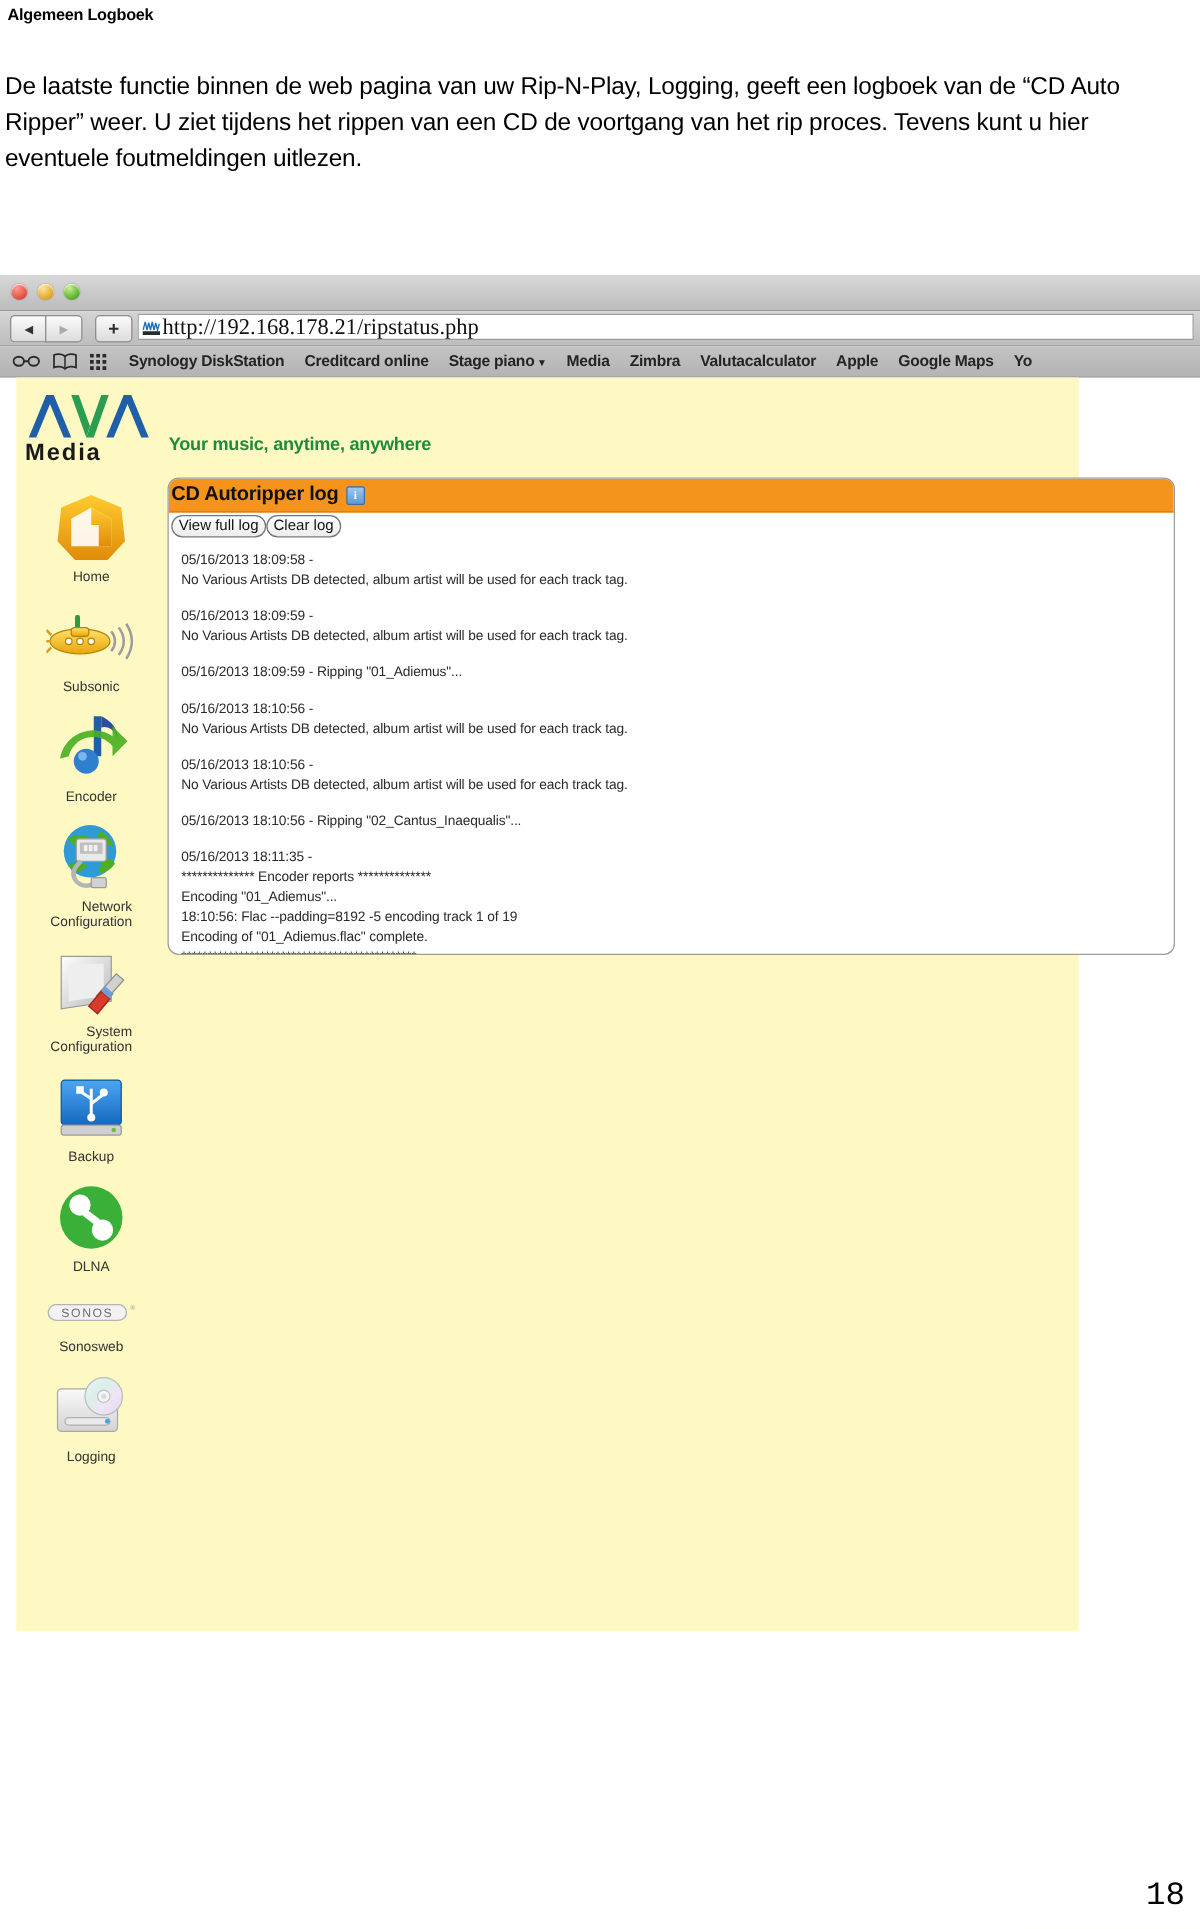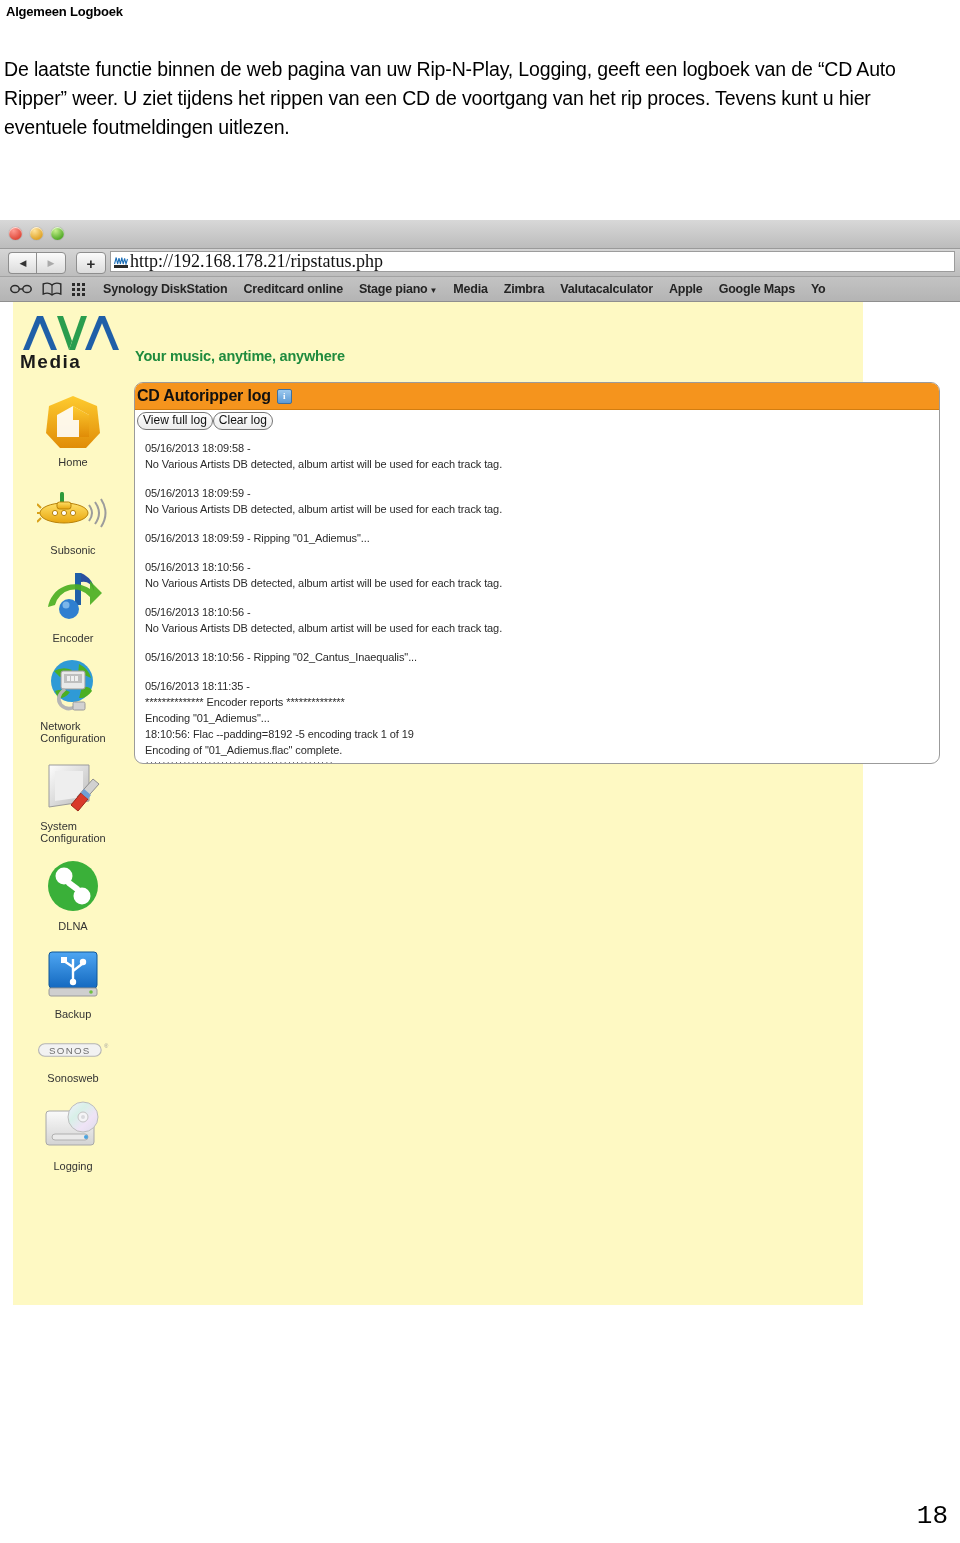--- a/index.html
+++ b/index.html
@@ -170,21 +170,21 @@
     position: absolute;
     left: 0; top: 88px;
     width: 120px;
   }
   .nav-item {
     width: 120px;
     margin-bottom: 10px;
     display: flex;
     flex-direction: column;
     align-items: center;
-    text-align: left;
+    text-align: right;
   }
   .nav-icon {
     width: 72px; height: 64px;
     display: flex; align-items: center; justify-content: center;
   }
   .nav-label {
     font-size: 11px;
     color: #333;
     line-height: 12px;
     margin-top: 2px;
@@ -443,33 +443,20 @@
             <path d="M36 40 L52 22 L58 27 L42 45 Z" fill="#d1d1d1" stroke="#8e8e8e" stroke-width="1"></path>
             <path d="M30 48 L40 36 L47 42 L37 54 Z" fill="#d93a2b" stroke="#9e2518" stroke-width="1"></path>
             <path d="M40 36 L47 42 L50 38 L43 32 Z" fill="#6f9fd6"></path>
           </svg>
         </div>
         <div class="nav-label">System<br>Configuration</div>
       </div>
 
       <div class="nav-item">
         <div class="nav-icon">
-          <svg width="62" height="54" viewBox="0 0 62 54">
-            <circle cx="31" cy="27" r="25" fill="#3ab039"></circle>
-            <circle cx="22" cy="17" r="8.5" fill="#ffffff"></circle>
-            <circle cx="40" cy="37" r="8.5" fill="#ffffff"></circle>
-            <path d="M27 24 Q31 27 35 30" stroke="#ffffff" stroke-width="6" fill="none" stroke-linecap="round"></path>
-            <path d="M6 27 Q18 12 28 12 L28 22 Q20 22 14 31 Z" fill="#ffffff" opacity="0"></path>
-          </svg>
-        </div>
-        <div class="nav-label">DLNA</div>
-      </div>
-
-      <div class="nav-item">
-        <div class="nav-icon">
           <svg width="64" height="58" viewBox="0 0 64 58">
             <defs>
                 <linearGradient id="gUsb" x1="0" y1="0" x2="0" y2="1">
                   <stop offset="0" stop-color="#4ea6f2"></stop>
                   <stop offset="1" stop-color="#1469c0"></stop>
                 </linearGradient>
               </defs>
             <rect x="8" y="7" width="48" height="36" rx="3" fill="url(#gUsb)" stroke="#0f5698" stroke-width="1"></rect>
             <rect x="8" y="43" width="48" height="8" rx="2" fill="#cfcfcf" stroke="#9a9a9a" stroke-width="1"></rect>
             <circle cx="50" cy="47" r="1.8" fill="#6fc03f"></circle>
@@ -477,20 +464,33 @@
               <path d="M32 36 L32 14"></path>
               <path d="M32 22 L23 16"></path>
               <path d="M32 26 L41 19"></path>
             </g>
             <circle cx="32" cy="37" r="3.2" fill="#ffffff"></circle>
             <rect x="20" y="12" width="6" height="6" fill="#ffffff"></rect>
             <circle cx="42" cy="17" r="3.2" fill="#ffffff"></circle>
           </svg>
         </div>
         <div class="nav-label">Backup</div>
+      </div>
+
+      <div class="nav-item">
+        <div class="nav-icon">
+          <svg width="62" height="54" viewBox="0 0 62 54">
+            <circle cx="31" cy="27" r="25" fill="#3ab039"></circle>
+            <circle cx="22" cy="17" r="8.5" fill="#ffffff"></circle>
+            <circle cx="40" cy="37" r="8.5" fill="#ffffff"></circle>
+            <path d="M27 24 Q31 27 35 30" stroke="#ffffff" stroke-width="6" fill="none" stroke-linecap="round"></path>
+            <path d="M6 27 Q18 12 28 12 L28 22 Q20 22 14 31 Z" fill="#ffffff" opacity="0"></path>
+          </svg>
+        </div>
+        <div class="nav-label">DLNA</div>
       </div>
 
       <div class="nav-item">
         <div class="nav-icon" style="height:40px;">
           <svg width="92" height="28" viewBox="0 0 92 28">
             <rect x="2" y="6" width="80" height="16" rx="8" fill="#f2f2f2" stroke="#b4b4b4" stroke-width="1.4"></rect>
             <text x="42" y="18.5" text-anchor="middle" font-family="'Liberation Sans', sans-serif" font-size="12.5" letter-spacing="1.6" fill="#6f6f6f">SONOS</text>
             <text x="86" y="11" font-family="'Liberation Sans', sans-serif" font-size="7" fill="#9a9a9a">®</text>
           </svg>
         </div>

